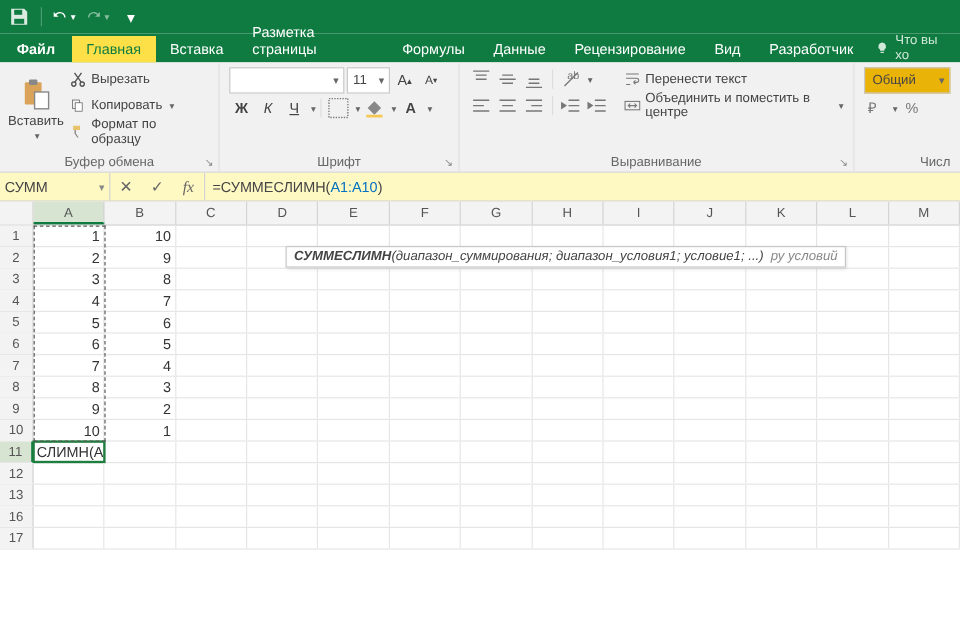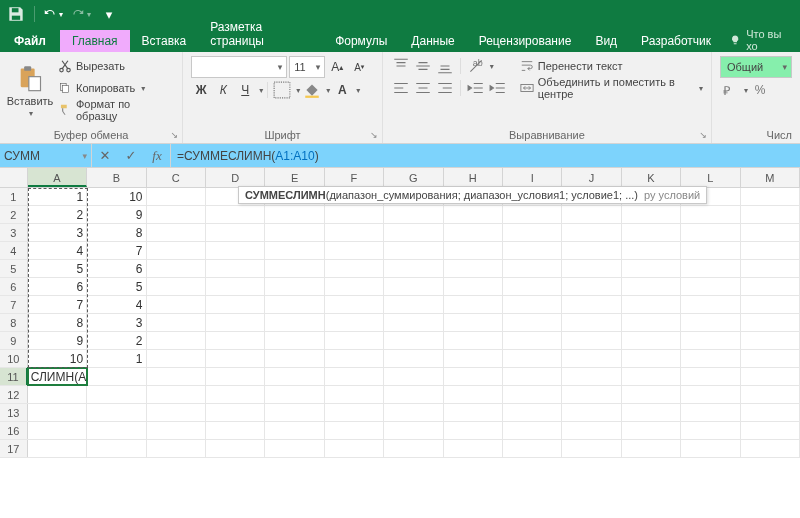--- a/index.html
+++ b/index.html
@@ -4,21 +4,21 @@
 <style>
 * { box-sizing: border-box; margin: 0; padding: 0; font-family: 'Segoe UI', Tahoma, sans-serif; }
 body { width: 800px; height: 518px; overflow: hidden; background: #fff; font-size: 12px; color: #444; }
 
 .titlebar { height: 28px; background: #0f7b41; display: flex; align-items: center; padding: 0 6px; gap: 8px; }
 .titlebar .qat-btn { width: 20px; height: 20px; display: flex; align-items: center; justify-content: center; color: #fff; font-size: 13px; }
 .titlebar .sep { width: 1px; height: 16px; background: rgba(255,255,255,0.25); }
 
 .tabs { height: 24px; background: #0f7b41; display: flex; align-items: flex-end; }
 .tab { padding: 4px 12px 4px; color: #fff; font-size: 12px; cursor: pointer; }
-.tab.active { background: #f0abfc; color: #0f7b41; }
+.tab.active { background: #fde047; color: #0f7b41; }
 .tab.file { color: #fff; padding-left: 14px; padding-right: 14px; font-weight: bold; }
 .tell-me { margin-left: auto; color: #cfe8d8; display: flex; align-items: center; gap: 4px; padding: 0 8px; font-size: 11px; }
 .tell-me svg { width: 12px; height: 12px; }
 
 .ribbon { height: 92px; background: #f1f1f1; border-bottom: 1px solid #d4d4d4; display: flex; }
 .group { border-right: 1px solid #e0e0e0; padding: 4px 8px 2px; display: flex; flex-direction: column; position: relative; }
 .group-body { flex: 1; display: flex; gap: 6px; }
 .group-label { text-align: center; font-size: 11px; color: #666; padding-top: 2px; }
 .group-launcher { position: absolute; right: 2px; bottom: 2px; width: 12px; height: 12px; font-size: 9px; color: #888; display: flex; align-items: center; justify-content: center; }
 
@@ -29,24 +29,24 @@
 .drop-caret { font-size: 8px; color: #666; margin-left: 2px; }
 
 .font-select { border: 1px solid #c8c8c8; background: #fff; height: 22px; font-size: 11px; padding: 0 18px 0 4px; position: relative; display: inline-flex; align-items: center; }
 .font-select::after { content: '▾'; position: absolute; right: 4px; font-size: 9px; color: #666; }
 .fs-name { width: 96px; }
 .fs-size { width: 36px; }
 .btn-sq { width: 20px; height: 20px; display: inline-flex; align-items: center; justify-content: center; border: 1px solid transparent; }
 .row { display: flex; align-items: center; gap: 2px; }
 .col { display: flex; flex-direction: column; gap: 2px; }
 
-.num-select { border: 1px solid #c8c8c8; background: #86efac; height: 22px; width: 72px; font-size: 11px; padding: 0 18px 0 6px; position: relative; display: inline-flex; align-items: center; }
+.num-select { border: 1px solid #c8c8c8; background: #eab308; height: 22px; width: 72px; font-size: 11px; padding: 0 18px 0 6px; position: relative; display: inline-flex; align-items: center; }
 .num-select::after { content: '▾'; position: absolute; right: 4px; font-size: 9px; color: #666; }
 
-.formula-bar { height: 24px; border-bottom: 1px solid #d4d4d4; display: flex; align-items: stretch; background: #7dd3fc; }
+.formula-bar { height: 24px; border-bottom: 1px solid #d4d4d4; display: flex; align-items: stretch; background: #fef9c3; }
 .name-box { width: 92px; border-right: 1px solid #d4d4d4; display: flex; align-items: center; padding: 0 4px; position: relative; font-size: 12px; }
 .name-box::after { content: '▾'; position: absolute; right: 4px; font-size: 9px; color: #888; }
 .fb-btns { display: flex; align-items: center; border-right: 1px solid #d4d4d4; }
 .fb-btn { width: 26px; display: flex; align-items: center; justify-content: center; color: #666; font-size: 13px; }
 .fb-btn.fx { font-style: italic; font-family: 'Times New Roman', serif; font-size: 13px; }
 .formula-input { flex: 1; display: flex; align-items: center; padding: 0 6px; font-size: 12px; }
 .formula-input .sel { color: #0070c0; }
 
 .grid-area { position: relative; height: calc(518px - 28px - 24px - 92px - 24px); overflow: hidden; }
 .col-headers { display: flex; height: 20px; background: #f3f3f3; border-bottom: 1px solid #d4d4d4; }
@@ -547,16 +547,16 @@
         <div class="cell I"></div>
         <div class="cell J"></div>
         <div class="cell K"></div>
         <div class="cell L"></div>
         <div class="cell M"></div>
       </div>
     </div>
 
   <div class="range-select" id="range-select" style="left: 28px; top: 20px; width: 60px; height: 180px;"></div>
 
-  <div class="tooltip" id="fn-tooltip" style="left: 238px; top: 18px;">
+  <div class="tooltip" id="fn-tooltip" style="left: 238px; top: 37px; font-style: italic;">
     <b>СУММЕСЛИМН</b><span>(диапазон_суммирования; диапазон_условия1; условие1; ...)</span><span class="tail">ру условий</span>
   </div>
 </div>
 
 </body></html>

